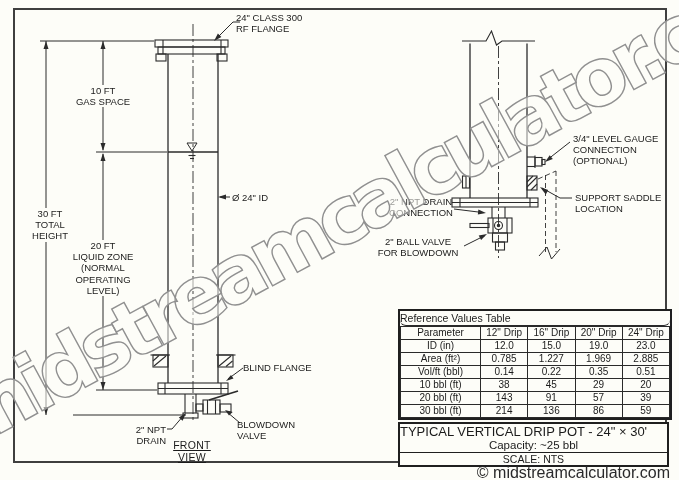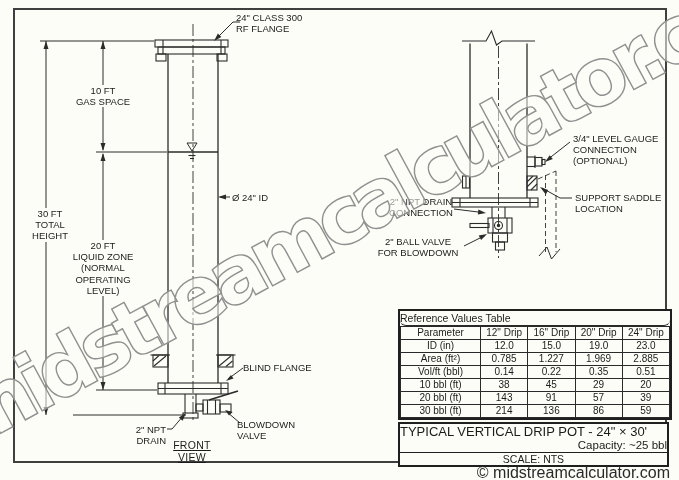--- a/index.html
+++ b/index.html
@@ -12,21 +12,21 @@
   .ref-table{position:absolute;left:398px;top:309px;width:274px;z-index:4;background:#fdfdf8;
              border:2px solid #1f1f1f;box-sizing:border-box;}
   .rt-title{font-size:10.5px;text-align:left;height:14px;line-height:14px;border-bottom:1px solid #2a2a2a;border-radius:6px;}
   .ref-table table{border-collapse:collapse;width:100%;table-layout:fixed;}
   .ref-table th,.ref-table td{border:1px solid #2a2a2a;font-size:10px;font-weight:normal;
              text-align:center;padding:0;height:12px;line-height:12px;overflow:hidden;}
   .ref-table col.c0{width:80px;}
   .title-block{position:absolute;left:398px;top:422px;width:271px;z-index:4;background:#fdfdf8;
              border:2px solid #1f1f1f;box-sizing:border-box;}
   .tb-title{font-size:13px;text-align:left;line-height:14px;padding-top:1px;}
-  .tb-cap{font-size:11.5px;text-align:right;line-height:13px;}
+  .tb-cap{font-size:11.5px;text-align:center;line-height:13px;}
   .tb-scale{font-size:10.5px;text-align:center;line-height:12px;border-top:1.5px solid #1f1f1f;}
   .copyright{position:absolute;right:9px;top:464px;font-size:16px;color:#2a2a2a;z-index:4;}
   #watermark{z-index:6;pointer-events:none;}
 </style>
 </head>
 <body>
 
 <div id="page">
 
   <svg width="679" height="480" viewBox="0 0 679 480">

